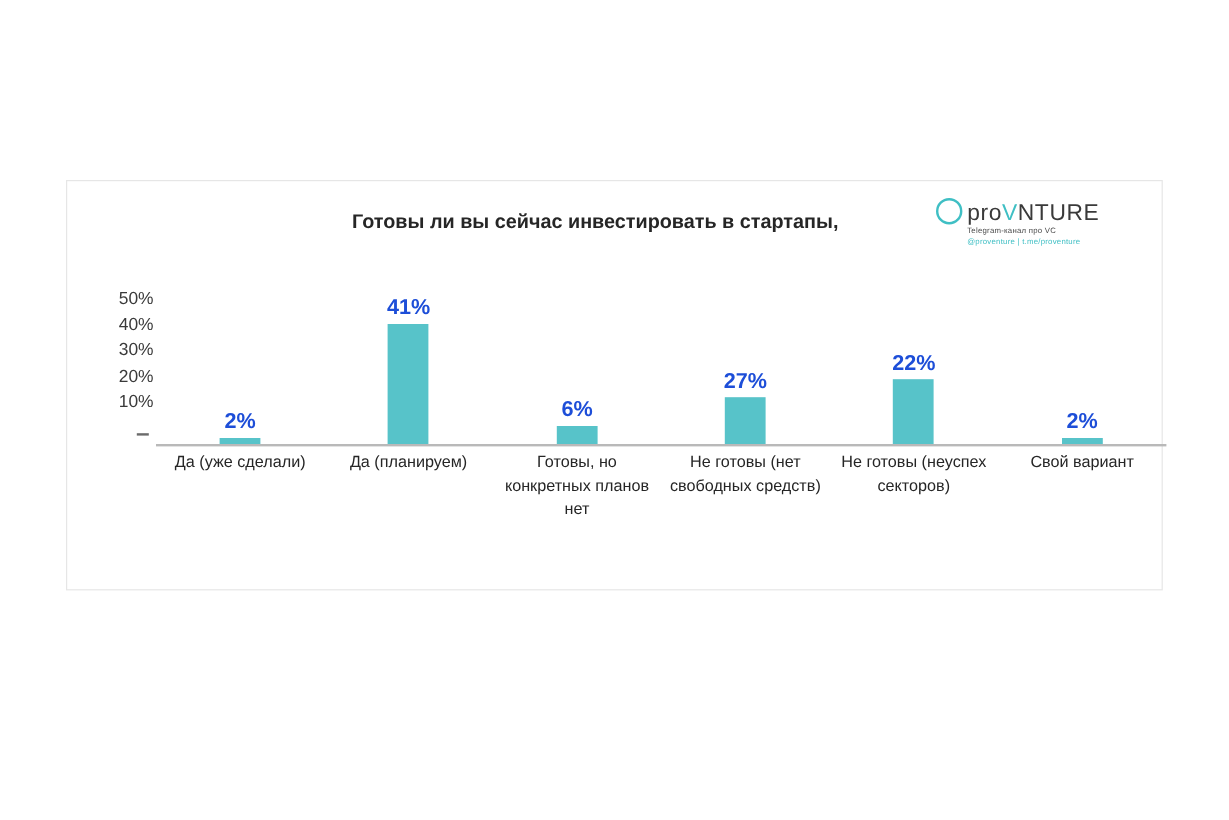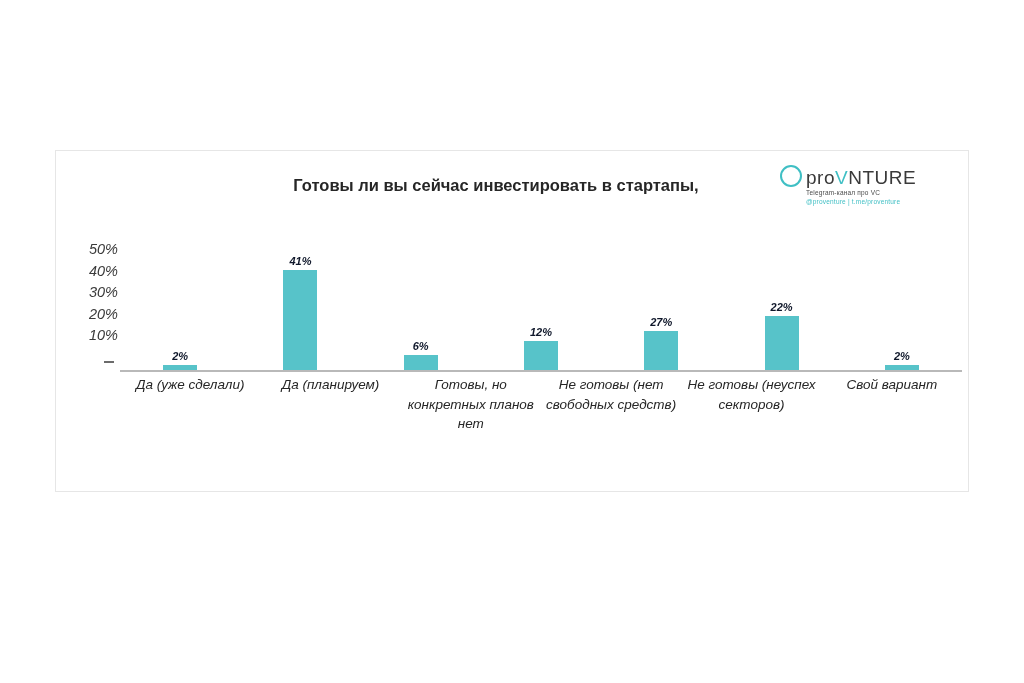--- a/index.html
+++ b/index.html
@@ -78,25 +78,24 @@
     width: 640px;
     text-align: center;
     font-size: 16.5px;
     font-weight: bold;
     color: #262626;
     line-height: 1.5;
   }
   
   #plot {
     position: absolute;
-    left: 0;
+    left: 10px;
     top: 88px;
     width: 914px;
     height: 250px;
-    font-style: italic;
   }
   
   #yaxis {
     position: absolute;
     left: 6px;
     top: 0px;
     width: 56px;
     height: 130px;
     text-align: right;
   }
@@ -136,23 +135,23 @@
   .barcol {
     flex: 1 1 0;
     height: 131px;
     position: relative;
     display: flex;
     flex-direction: column;
     justify-content: flex-end;
     align-items: center;
   }
   .barval {
-    font-size: 11px;
+    font-size: 18px;
     font-weight: bold;
-    color: #0f172a;
+    color: #1d4ed8;
     margin-bottom: 3px;
   }
   .bar {
     width: 34px;
     background: #57c3c9;
   }
   
   #cats {
     position: absolute;
     left: 64px;
@@ -207,24 +206,20 @@
         </div>
         <div class="barcol">
           <span class="barval">41%</span>
           <div class="bar" style="height: 100.04px; background: rgb(87, 195, 201);"></div>
         </div>
         <div class="barcol">
           <span class="barval">6%</span>
           <div class="bar" style="height: 14.64px; background: rgb(87, 195, 201);"></div>
         </div>
         <div class="barcol">
-          <span class="barval">12%</span>
-          <div class="bar" style="height: 29.28px; background: rgb(87, 195, 201);"></div>
-        </div>
-        <div class="barcol">
           <span class="barval">27%</span>
           <div class="bar" style="height: 39.04px; background: rgb(87, 195, 201);"></div>
         </div>
         <div class="barcol">
           <span class="barval">22%</span>
           <div class="bar" style="height: 53.68px; background: rgb(87, 195, 201);"></div>
         </div>
         <div class="barcol">
           <span class="barval">2%</span>
           <div class="bar" style="height: 4.88px; background: rgb(87, 195, 201);"></div>

